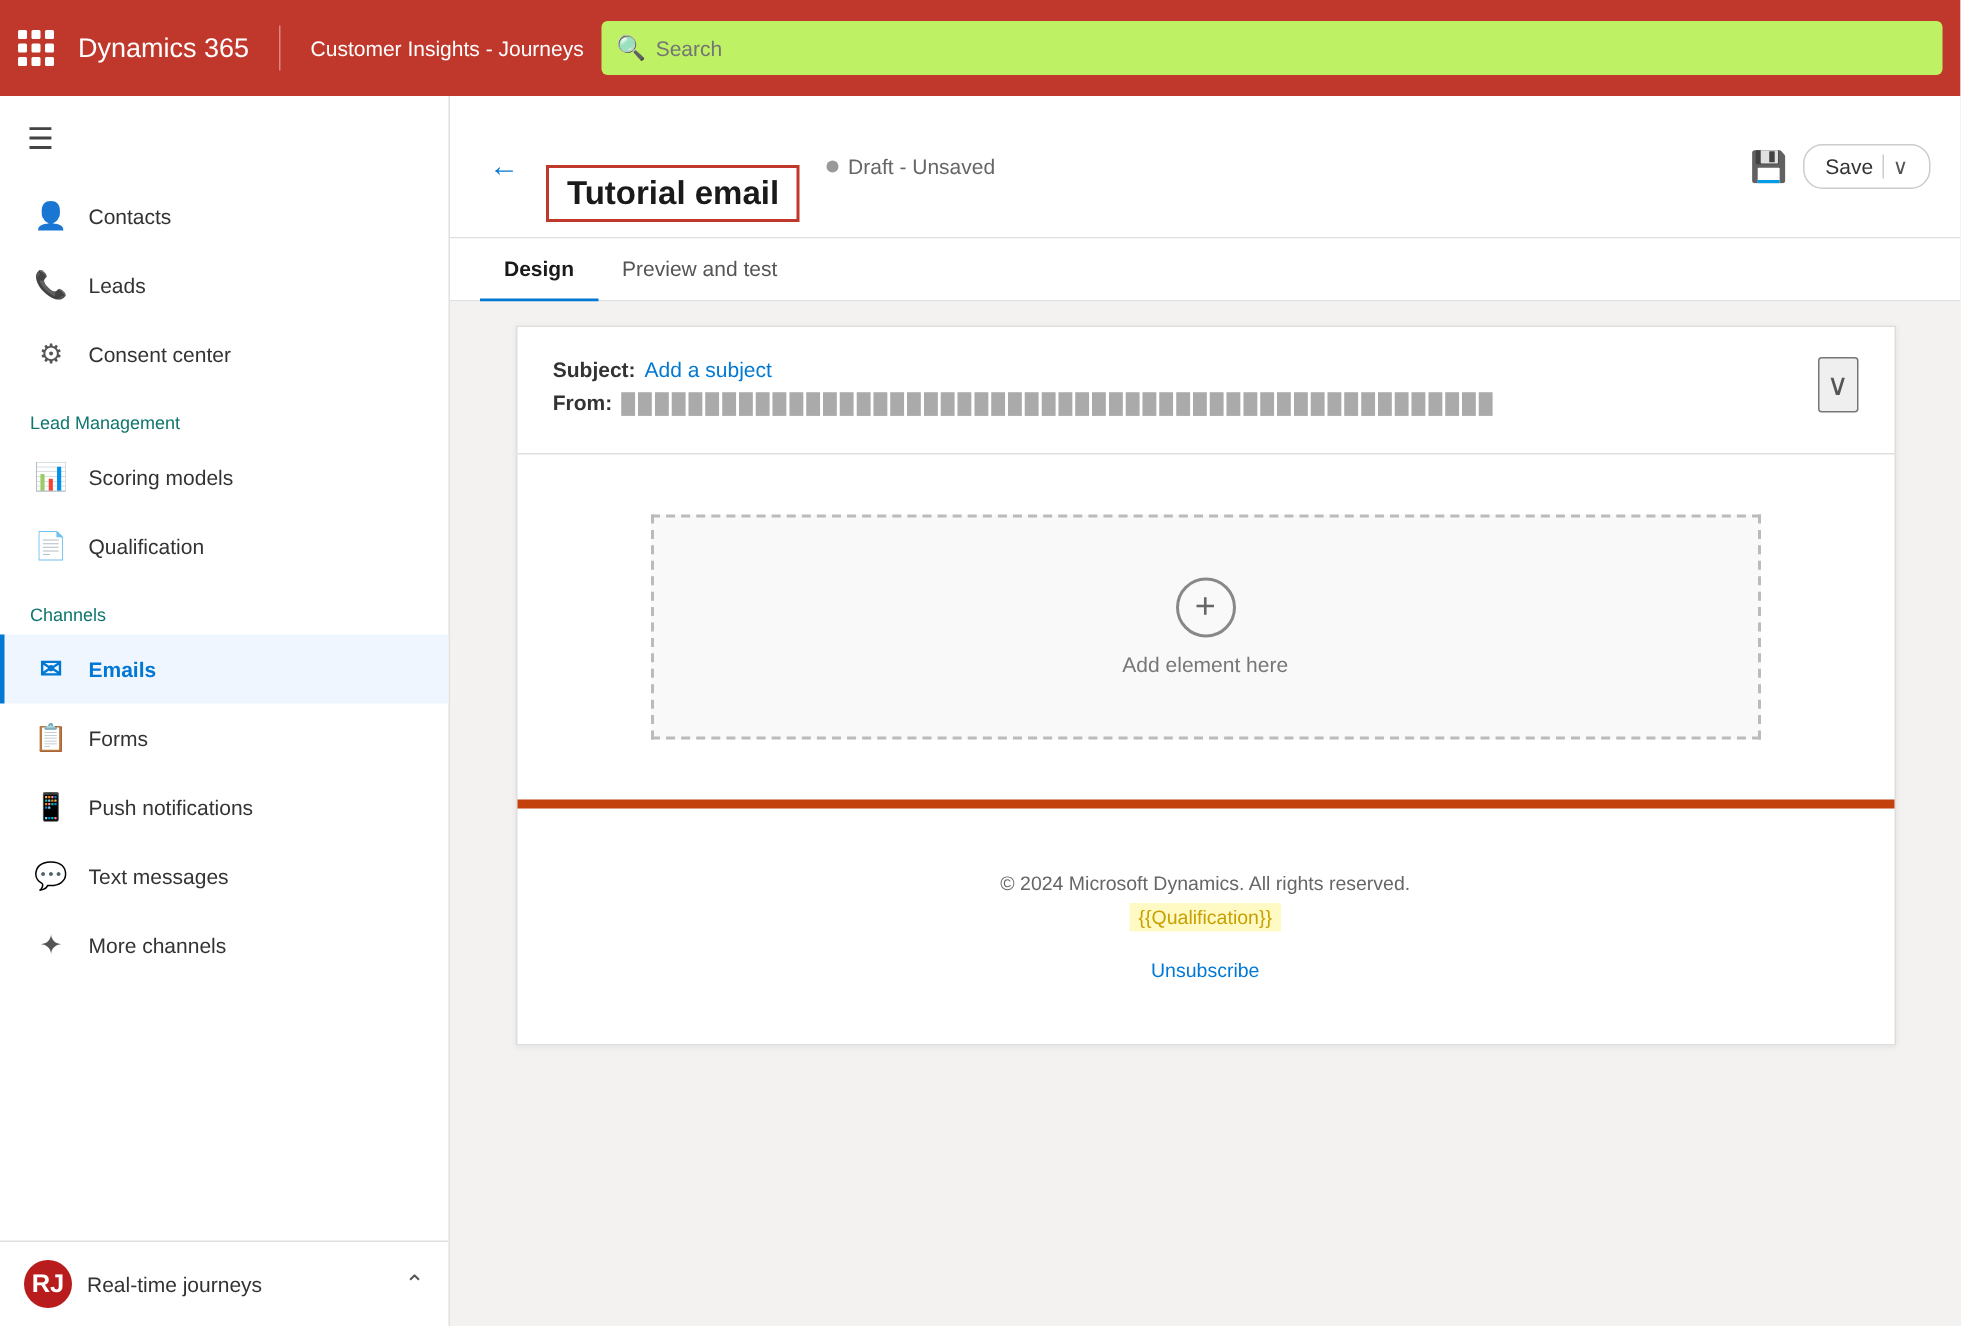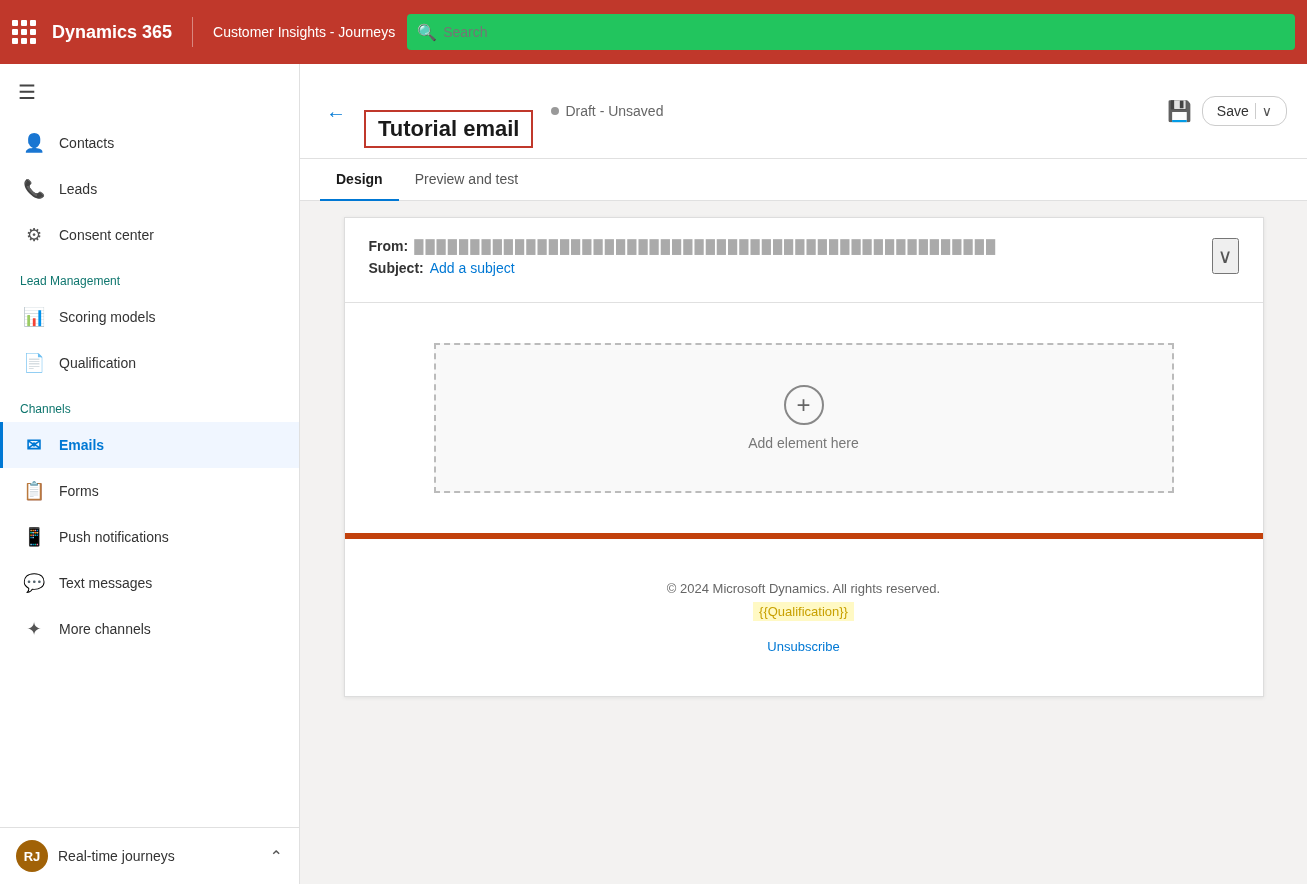--- a/index.html
+++ b/index.html
@@ -22,38 +22,38 @@
       margin-right: 4px;
     }
     .topbar-grid-icon span {
       width: 6px; height: 6px;
       background: white;
       border-radius: 1px;
       display: block;
     }
     .topbar-appname {
       color: white;
-      font-weight: 700;
+      font-weight: 400;
       font-size: 18px;
       white-space: nowrap;
     }
     .topbar-divider {
       width: 1px;
       height: 30px;
       background: rgba(255,255,255,0.4);
       margin: 0 8px;
     }
     .topbar-module {
       color: white;
       font-size: 14px;
       white-space: nowrap;
     }
     .topbar-search {
       flex: 1;
-      background: #22c55e;
+      background: #bef264;
       border: none;
       border-radius: 4px;
       height: 36px;
       padding: 0 12px 0 36px;
       font-size: 14px;
       color: #555;
       outline: none;
     }
     .topbar-search-wrap {
       position: relative;
@@ -128,25 +128,25 @@
       margin-top: auto;
       border-top: 1px solid #e0e0e0;
       padding: 12px 16px;
       display: flex;
       align-items: center;
       gap: 10px;
       cursor: pointer;
     }
     .sidebar-footer-avatar {
       width: 32px; height: 32px;
-      background: #a16207;
+      background: #b91c1c;
       border-radius: 50%;
       color: white;
       display: flex; align-items: center; justify-content: center;
-      font-size: 13px; font-weight: 700;
+      font-size: 17px; font-weight: 700;
     }
     .sidebar-footer-label { font-size: 14px; color: #333; flex: 1; }
     .sidebar-footer-chevron { color: #555; font-size: 16px; }
 
     
     .content-area {
       flex: 1;
       display: flex;
       flex-direction: column;
       background: white;
@@ -458,26 +458,26 @@
         <span>Preview and test</span>
       </div>
     </div>
 
     <div class="email-editor">
       <div class="email-card">
 
         <div class="email-header-section">
           <div class="email-header-fields">
             <div class="email-field-row">
+              <span class="email-field-label">Subject:</span>
+              <span class="email-field-link">Add a subject</span>
+            </div>
+            <div class="email-field-row">
               <span class="email-field-label">From:</span>
               <span class="email-field-value">████████████████████████████████████████████████████</span>
-            </div>
-            <div class="email-field-row">
-              <span class="email-field-label">Subject:</span>
-              <span class="email-field-link">Add a subject</span>
             </div>
           </div>
           <button class="email-expand-btn">∨</button>
         </div>
 
         <div class="email-body-area">
           <div class="add-element-box">
             <div class="add-plus">+</div>
             <span class="add-element-label">Add element here</span>
           </div>

